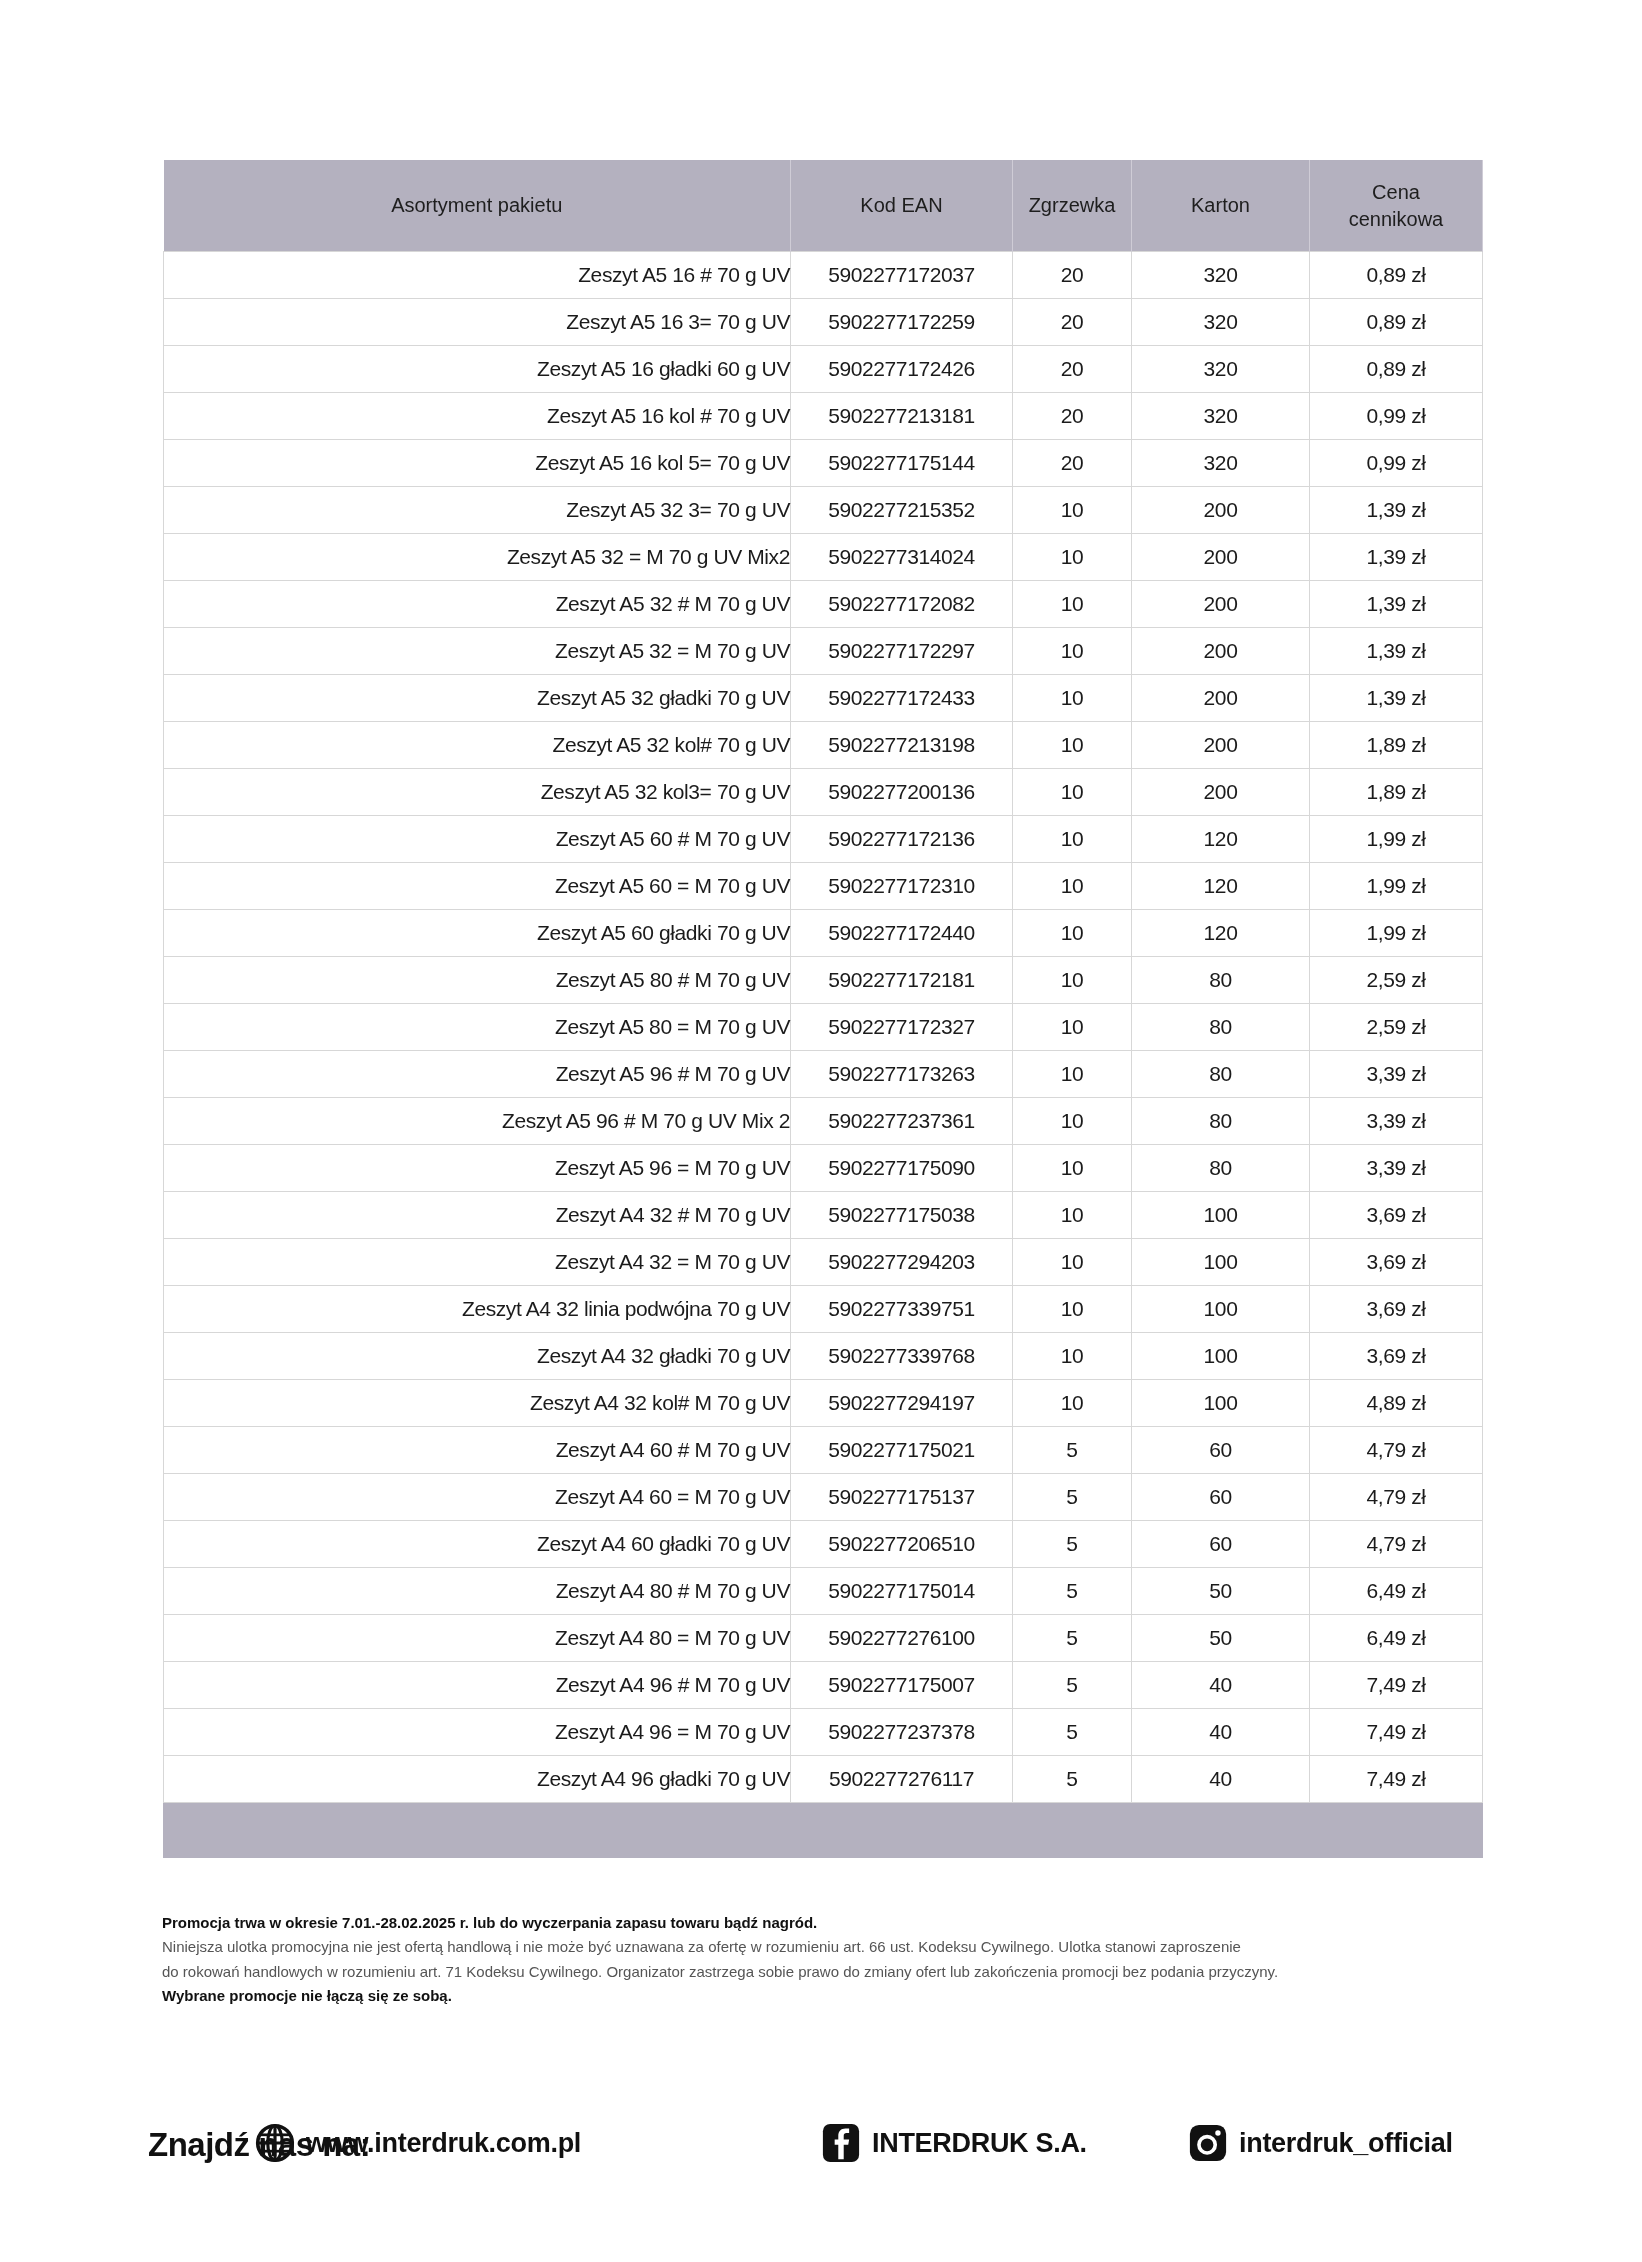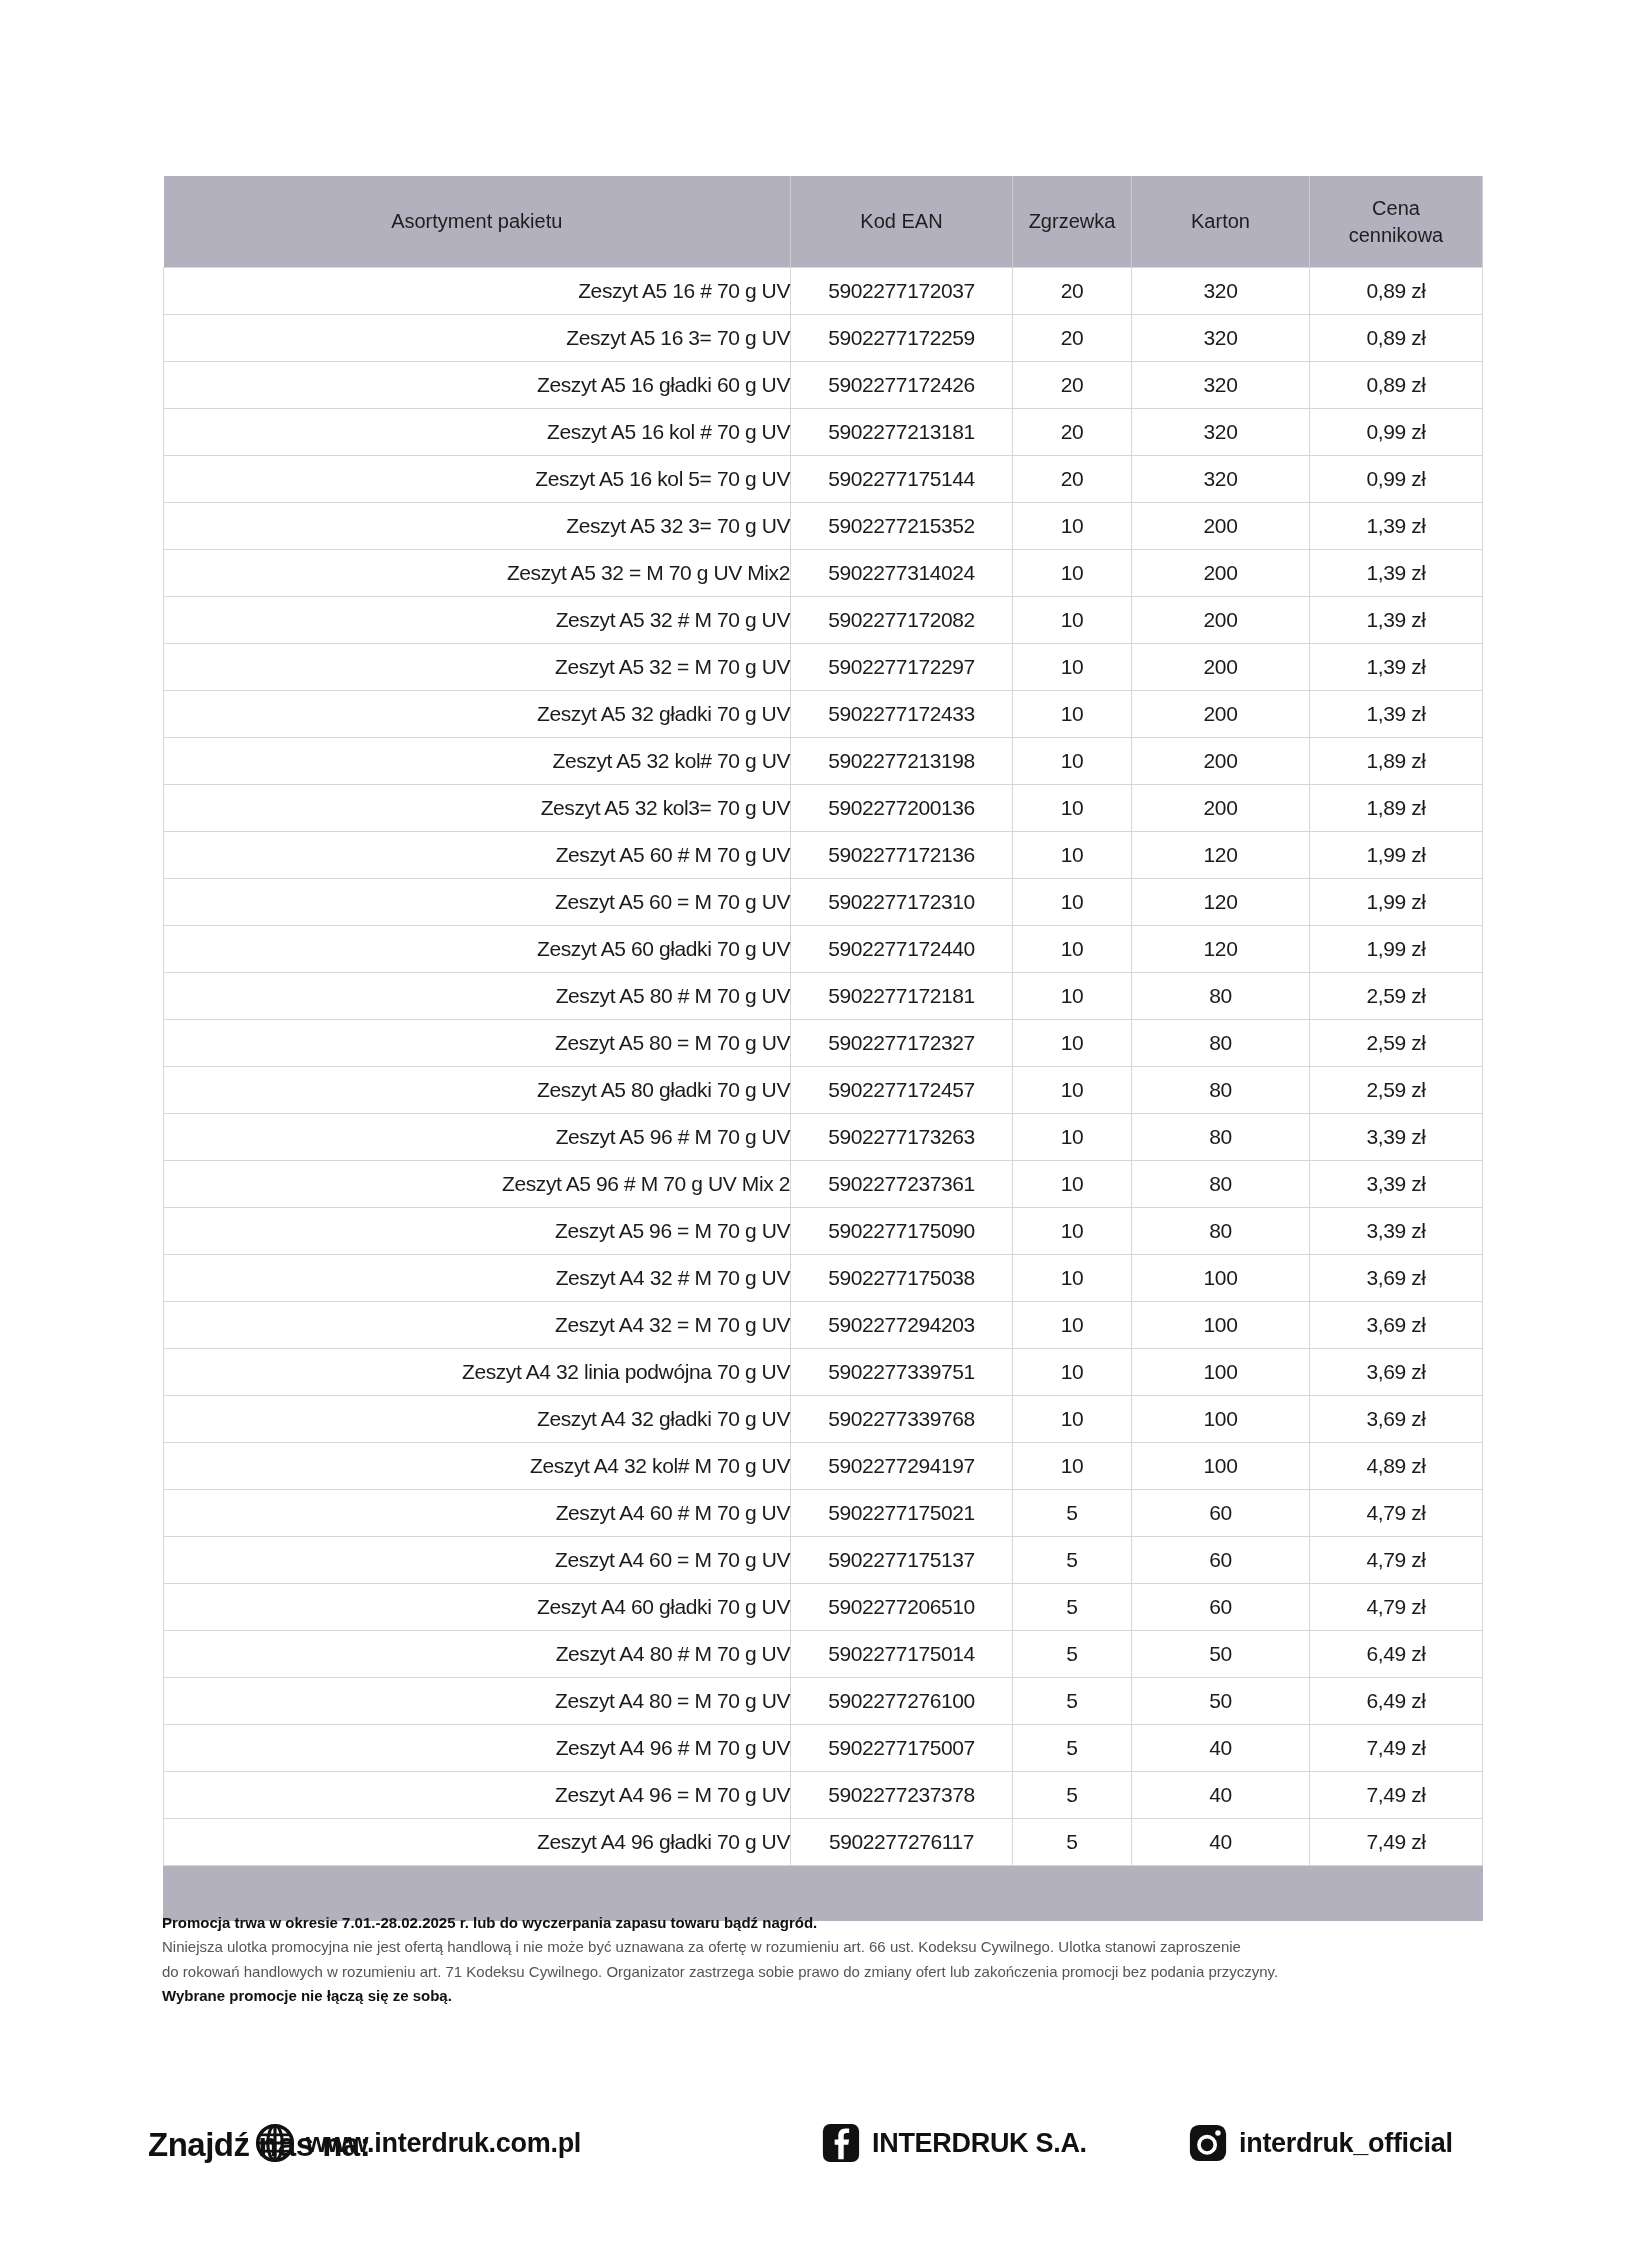--- a/index.html
+++ b/index.html
@@ -1,21 +1,21 @@
 <!DOCTYPE html>
 <html style="font-size:14.5px"><head>
   <meta charset="utf-8">
   <style>
     html, body { margin: 0; padding: 0; background: #ffffff; }
     body {
       width: 1643px; height: 2262px; position: relative; overflow: hidden;
       font-family: "Liberation Sans", sans-serif; color: #1a1a1a;
     }
     .table-wrap {
-      position: absolute; left: 163px; top: 176px; width: 1318px;
+      position: absolute; left: 163px; top: 160px; width: 1318px;
     }
     table {
       border-collapse: collapse; width: 1318px; table-layout: fixed;
     }
     th {
       background: #b4b1bf; font-weight: normal; font-size: 20px; color: #1e1e1e;
       height: 91px; padding: 0 5.4px; border-left: 0.9px solid #cfccd6; border-right: 0.9px solid #cfccd6;
       line-height: 27px;
     }
     th:first-child { border-left: none; }
@@ -190,27 +190,20 @@
           <td>2,59 zł</td>
         </tr>
         <tr>
           <td class="name">Zeszyt A5 80 = M 70 g UV</td>
           <td>5902277172327</td>
           <td>10</td>
           <td>80</td>
           <td>2,59 zł</td>
         </tr>
         <tr>
-          <td class="name">Zeszyt A5 80 gładki 70 g UV</td>
-          <td>5902277172457</td>
-          <td>10</td>
-          <td>80</td>
-          <td>2,59 zł</td>
-        </tr>
-        <tr>
           <td class="name">Zeszyt A5 96 # M 70 g UV</td>
           <td>5902277173263</td>
           <td>10</td>
           <td>80</td>
           <td>3,39 zł</td>
         </tr>
         <tr>
           <td class="name">Zeszyt A5 96 # M 70 g UV Mix 2</td>
           <td>5902277237361</td>
           <td>10</td>

